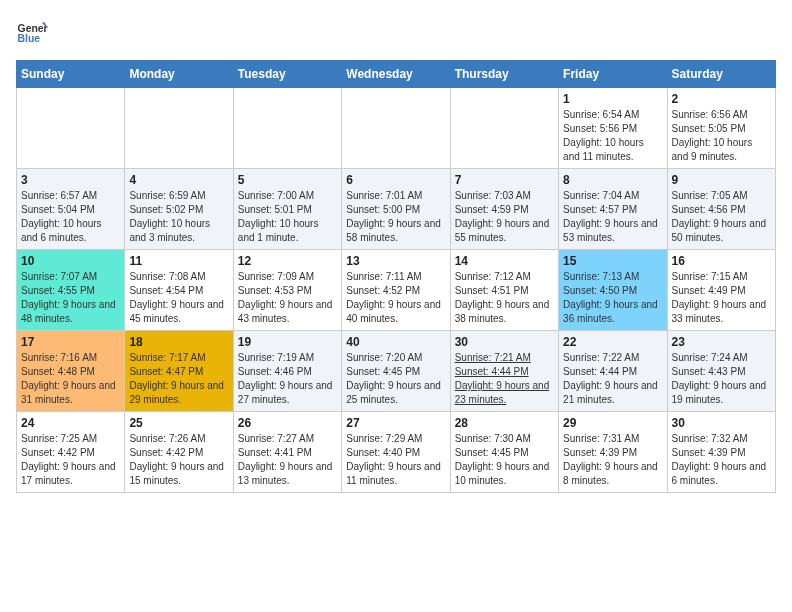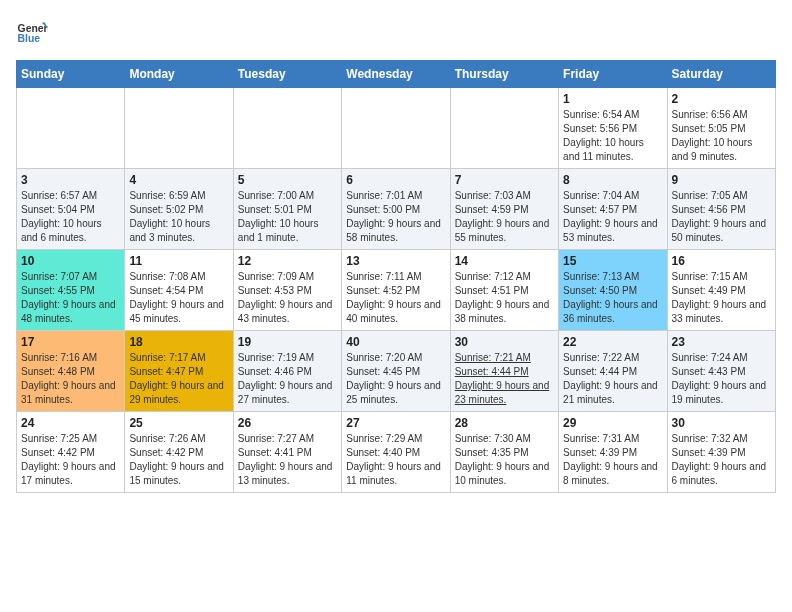--- a/index.html
+++ b/index.html
@@ -283,21 +283,21 @@
         </td>
         <td style="background: rgb(255, 255, 255);">
           <span class="day-number">27</span>
           <div class="day-info" style="white-space: pre-line;">Sunrise: 7:29 AM
 Sunset: 4:40 PM
 Daylight: 9 hours and 11 minutes.</div>
         </td>
         <td style="background: rgb(255, 255, 255);">
           <span class="day-number">28</span>
           <div class="day-info" style="white-space: pre-line;">Sunrise: 7:30 AM
-Sunset: 4:35 PM
+Sunset: 4:45 PM
 Daylight: 9 hours and 10 minutes.</div>
         </td>
         <td style="background: rgb(255, 255, 255);">
           <span class="day-number">29</span>
           <div class="day-info" style="white-space: pre-line;">Sunrise: 7:31 AM
 Sunset: 4:39 PM
 Daylight: 9 hours and 8 minutes.</div>
         </td>
         <td style="background: rgb(255, 255, 255);">
           <span class="day-number">30</span>

